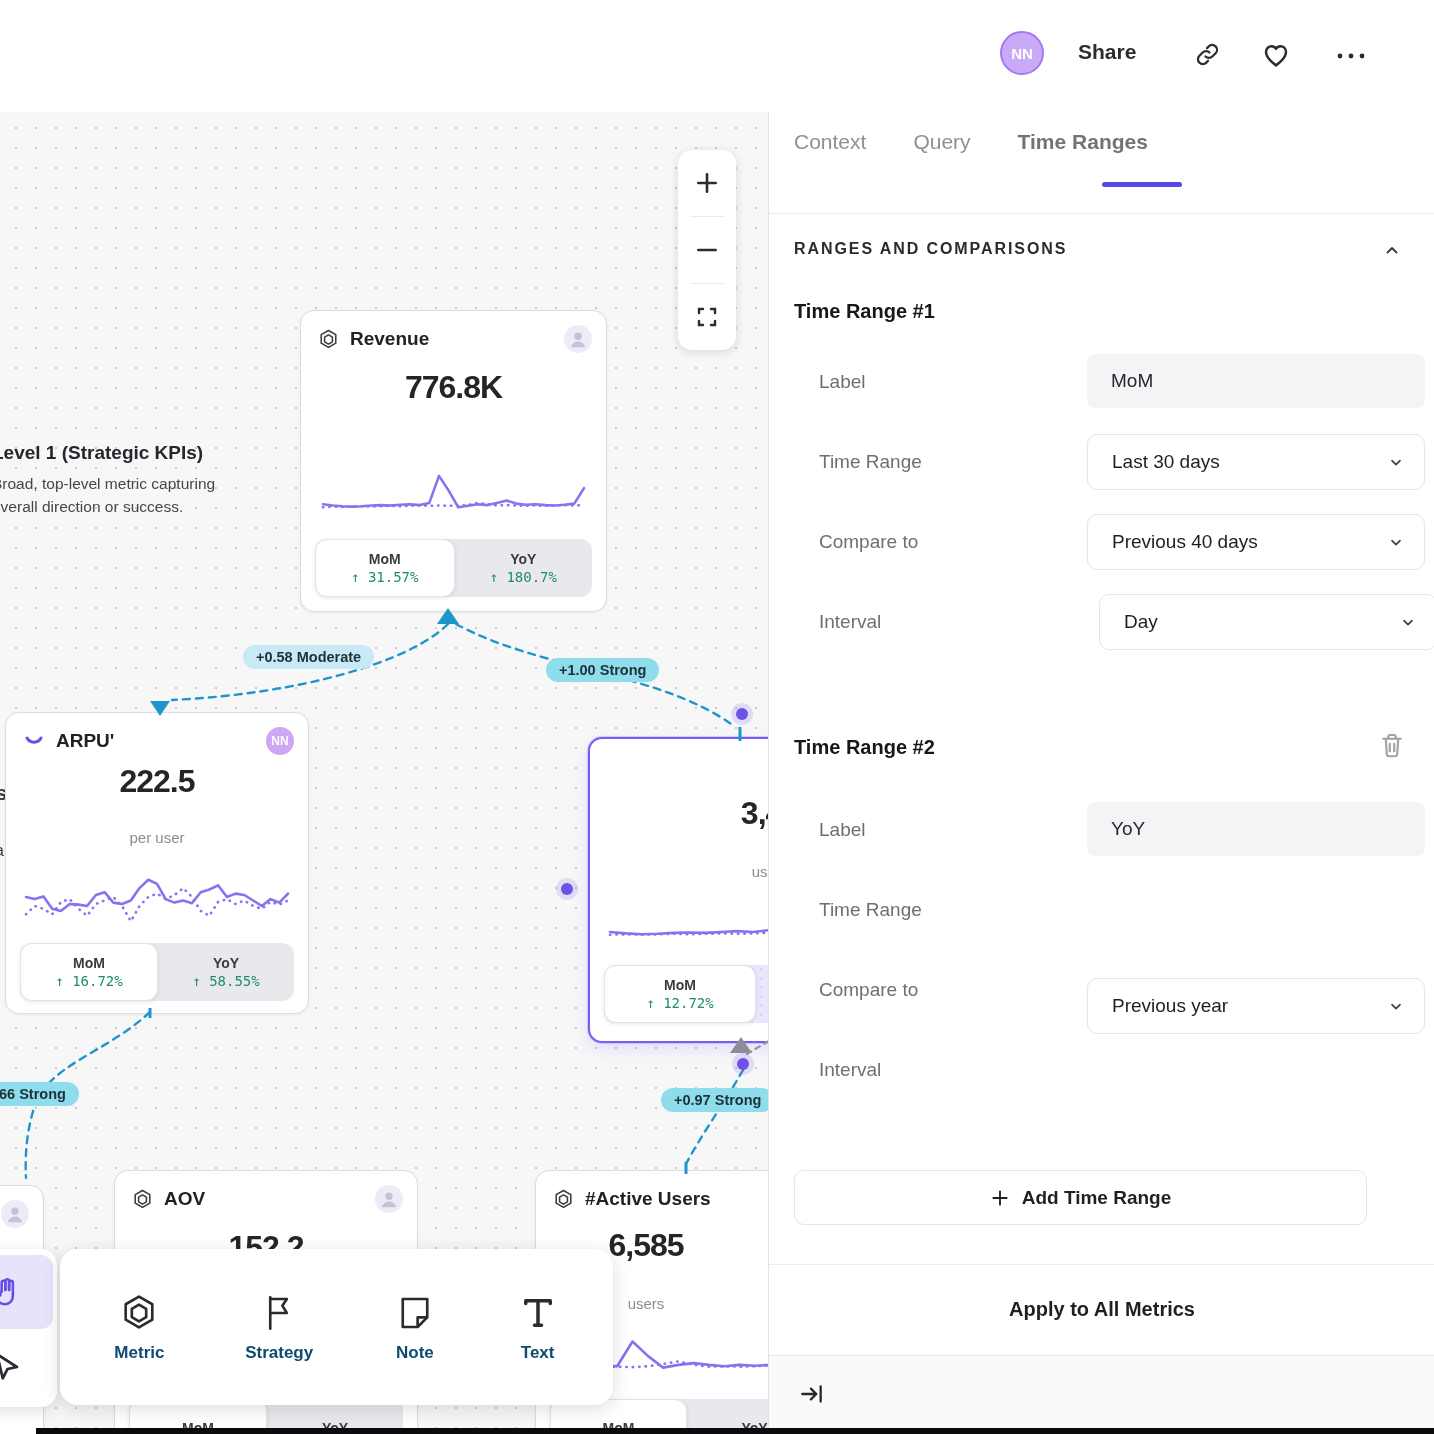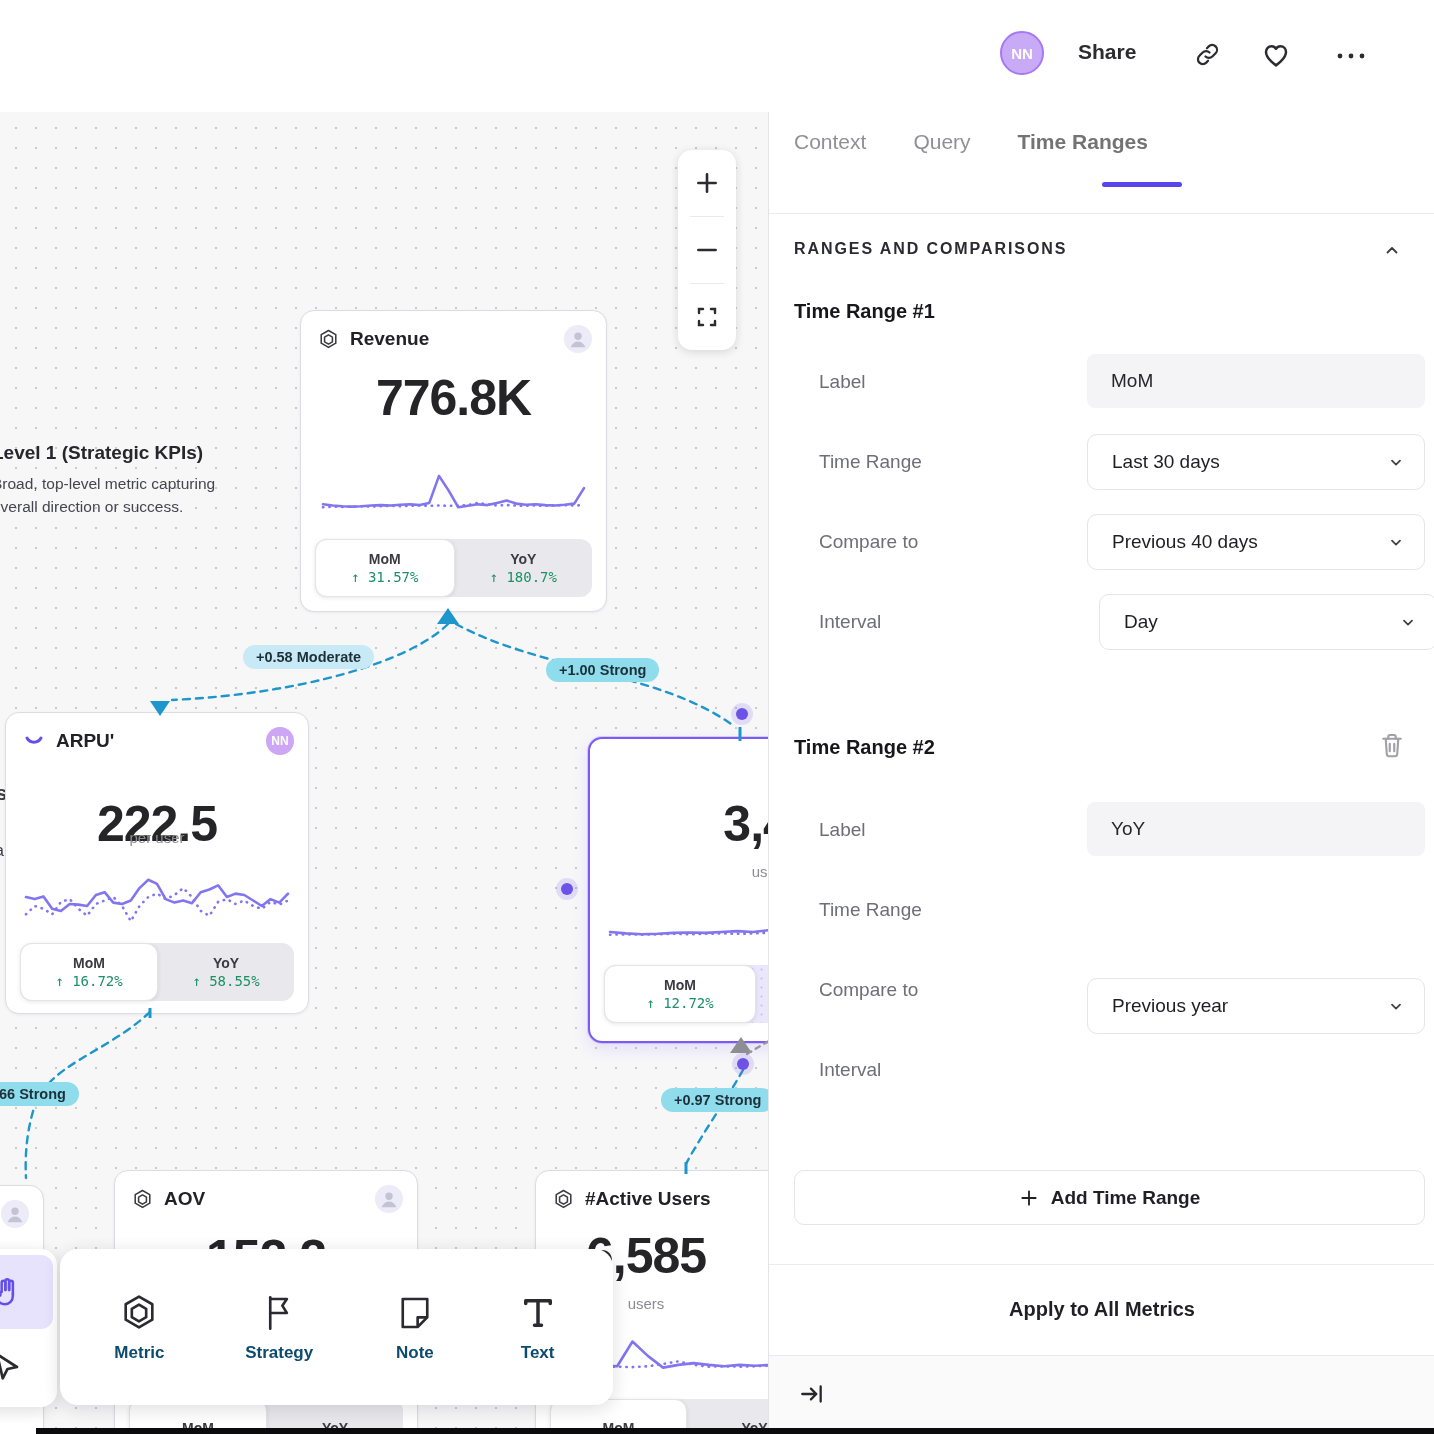--- a/index.html
+++ b/index.html
@@ -21,21 +21,21 @@
     background-image:radial-gradient(#c9c9ce 1.1px,transparent 1.1px);
     background-size:20px 20px;background-position:6px 6px;z-index:1;}
   .card{position:absolute;background:#fff;border:1px solid #dcdce2;border-radius:14px;
     box-shadow:0 1px 3px rgba(20,20,30,.06);z-index:2;}
   .card-header{position:absolute;left:16px;right:14px;top:13px;height:30px;display:flex;align-items:center;gap:10px;}
   .card-title{font-size:19px;font-weight:600;color:#222226;white-space:nowrap;}
   .card-avatar{margin-left:auto;width:28px;height:28px;border-radius:50%;background:#ecebf7;
     display:flex;align-items:center;justify-content:center;}
   .card-avatar-nn{margin-left:auto;width:28px;height:28px;border-radius:50%;background:#cda7f3;
     display:flex;align-items:center;justify-content:center;color:#fff;font-size:12px;font-weight:700;}
-  .big-number{position:absolute;left:0;right:0;text-align:center;font-size:50px;font-weight:700;
+  .big-number{position:absolute;left:0;right:0;text-align:center;font-size:32px;font-weight:700;
     color:#252528;letter-spacing:-1px;}
   .unit{position:absolute;left:0;right:0;text-align:center;font-size:15px;color:#8b8b92;}
   .spark-wrap{position:absolute;}
   .spark-solid{fill:none;stroke:#8175f0;stroke-width:2.6;stroke-linejoin:round;stroke-linecap:round;}
   .spark-dotted{fill:none;stroke:#8175f0;stroke-width:2.6;stroke-dasharray:.4 6;stroke-linecap:round;}
   .pill-row{position:absolute;left:14px;right:14px;height:58px;background:#e9e9ed;border-radius:12px;
     display:flex;}
   .pill{flex:1;display:flex;flex-direction:column;align-items:center;justify-content:center;border-radius:12px;}
   .pill.active{background:#fff;border:1px solid #e3e3e8;box-shadow:0 1px 4px rgba(20,20,30,.10);}
   .pill-label{font-size:14px;font-weight:700;color:#3a3a40;}
@@ -81,21 +81,21 @@
     letter-spacing:.12em;color:#2a2a31;}
   .range-title{position:absolute;left:25px;font-size:20px;font-weight:700;color:#16161b;}
   .field-label{position:absolute;left:50px;width:240px;height:56px;display:flex;align-items:center;
     font-size:19px;color:#6e6e78;}
   .field-input{position:absolute;left:318px;width:338px;height:54px;background:#f4f4f6;border-radius:8px;
     display:flex;align-items:center;padding:0 24px;box-sizing:border-box;font-size:19px;color:#26262c;}
   .field-select{position:absolute;left:318px;width:338px;height:56px;background:#fff;border:1.5px solid #e4e4e9;
     border-radius:10px;display:flex;align-items:center;padding:0 20px 0 24px;box-sizing:border-box;
     font-size:19px;color:#1e1e24;}
   .field-select .chev{margin-left:auto;color:#3f3f46;}
-  .add-btn{position:absolute;left:25px;width:631px;height:55px;border:1.5px solid #e4e4e9;border-radius:10px;
+  .add-btn{position:absolute;left:25px;width:573px;height:55px;border:1.5px solid #e4e4e9;border-radius:10px;
     background:#fff;display:flex;align-items:center;justify-content:center;gap:12px;
     font-size:19px;font-weight:600;color:#1f1f25;box-sizing:border-box;}
   .apply-btn{position:absolute;left:0;right:0;top:1160px;height:82px;display:flex;align-items:center;
     justify-content:center;font-size:20px;font-weight:600;color:#1f1f25;}
   .panel-footer{position:absolute;left:0;right:0;top:1243px;bottom:0;background:#fafafb;border-top:1px solid #e9e9ed;}
   .collapse-icon{position:absolute;left:30px;top:25px;color:#26262b;}
 
   .bottom-bar{left:36px;top:1428px;width:1398px;height:6px;background:#0b0b0d;z-index:12;}
 
   .edges{position:absolute;left:0;top:0;width:768px;height:1322px;z-index:3;pointer-events:none;}
@@ -193,21 +193,21 @@
   <div class="card" style="left:5px;top:600px;width:302px;height:300px;">
     <div class="card-header">
       <span>
         <svg width="24" height="24" viewBox="0 0 24 24" fill="none" stroke="#6450e8" stroke-width="3" stroke-linecap="round">
             <path d="M5 9a8 8 0 0 0 14 0"></path>
           </svg>
       </span>
       <span class="card-title">ARPU'</span>
       <span class="card-avatar-nn">NN</span>
     </div>
-    <div class="big-number" style="top:50px;margin-top:32px;">222.5</div>
+    <div class="big-number" style="top:50px;">222.5</div>
     <div class="unit" style="top:116px;">per user</div>
     <svg class="spark-wrap" style="left:18px;top:148px;" width="266" height="78">
         <polyline points="2.0,53.3 10.7,45.0 19.5,47.8 28.2,53.3 36.9,40.9 45.7,38.1 54.4,47.8 63.1,54.7 71.9,43.0 80.6,39.5 89.3,36.0 98.1,45.0 106.8,60.2 115.5,45.0 124.3,36.0 133.0,32.6 141.7,38.1 150.5,34.0 159.2,27.1 167.9,36.0 176.7,49.9 185.4,54.7 194.1,40.9 202.9,38.1 211.6,43.0 220.3,39.5 229.1,45.0 237.8,47.8 246.5,40.9 255.3,43.6 264.0,39.5" class="spark-dotted"></polyline>
         <polyline points="2.0,36.0 10.7,38.1 19.5,35.4 28.2,47.8 36.9,49.9 45.7,43.0 54.4,43.6 63.1,45.0 71.9,34.0 80.6,31.2 89.3,41.6 98.1,43.0 106.8,39.5 115.5,27.1 124.3,18.8 133.0,22.9 141.7,38.1 150.5,41.6 159.2,39.5 167.9,42.3 176.7,31.2 185.4,28.5 194.1,24.3 202.9,36.0 211.6,32.6 220.3,34.0 229.1,39.5 237.8,45.0 246.5,38.1 255.3,41.6 264.0,32.6" class="spark-solid"></polyline>
       </svg>
     <div class="pill-row" style="top:230px;">
       <div class="pill active">
         <div class="pill-label">MoM</div>
         <div class="pill-value">↑ 16.72%</div>
       </div>

